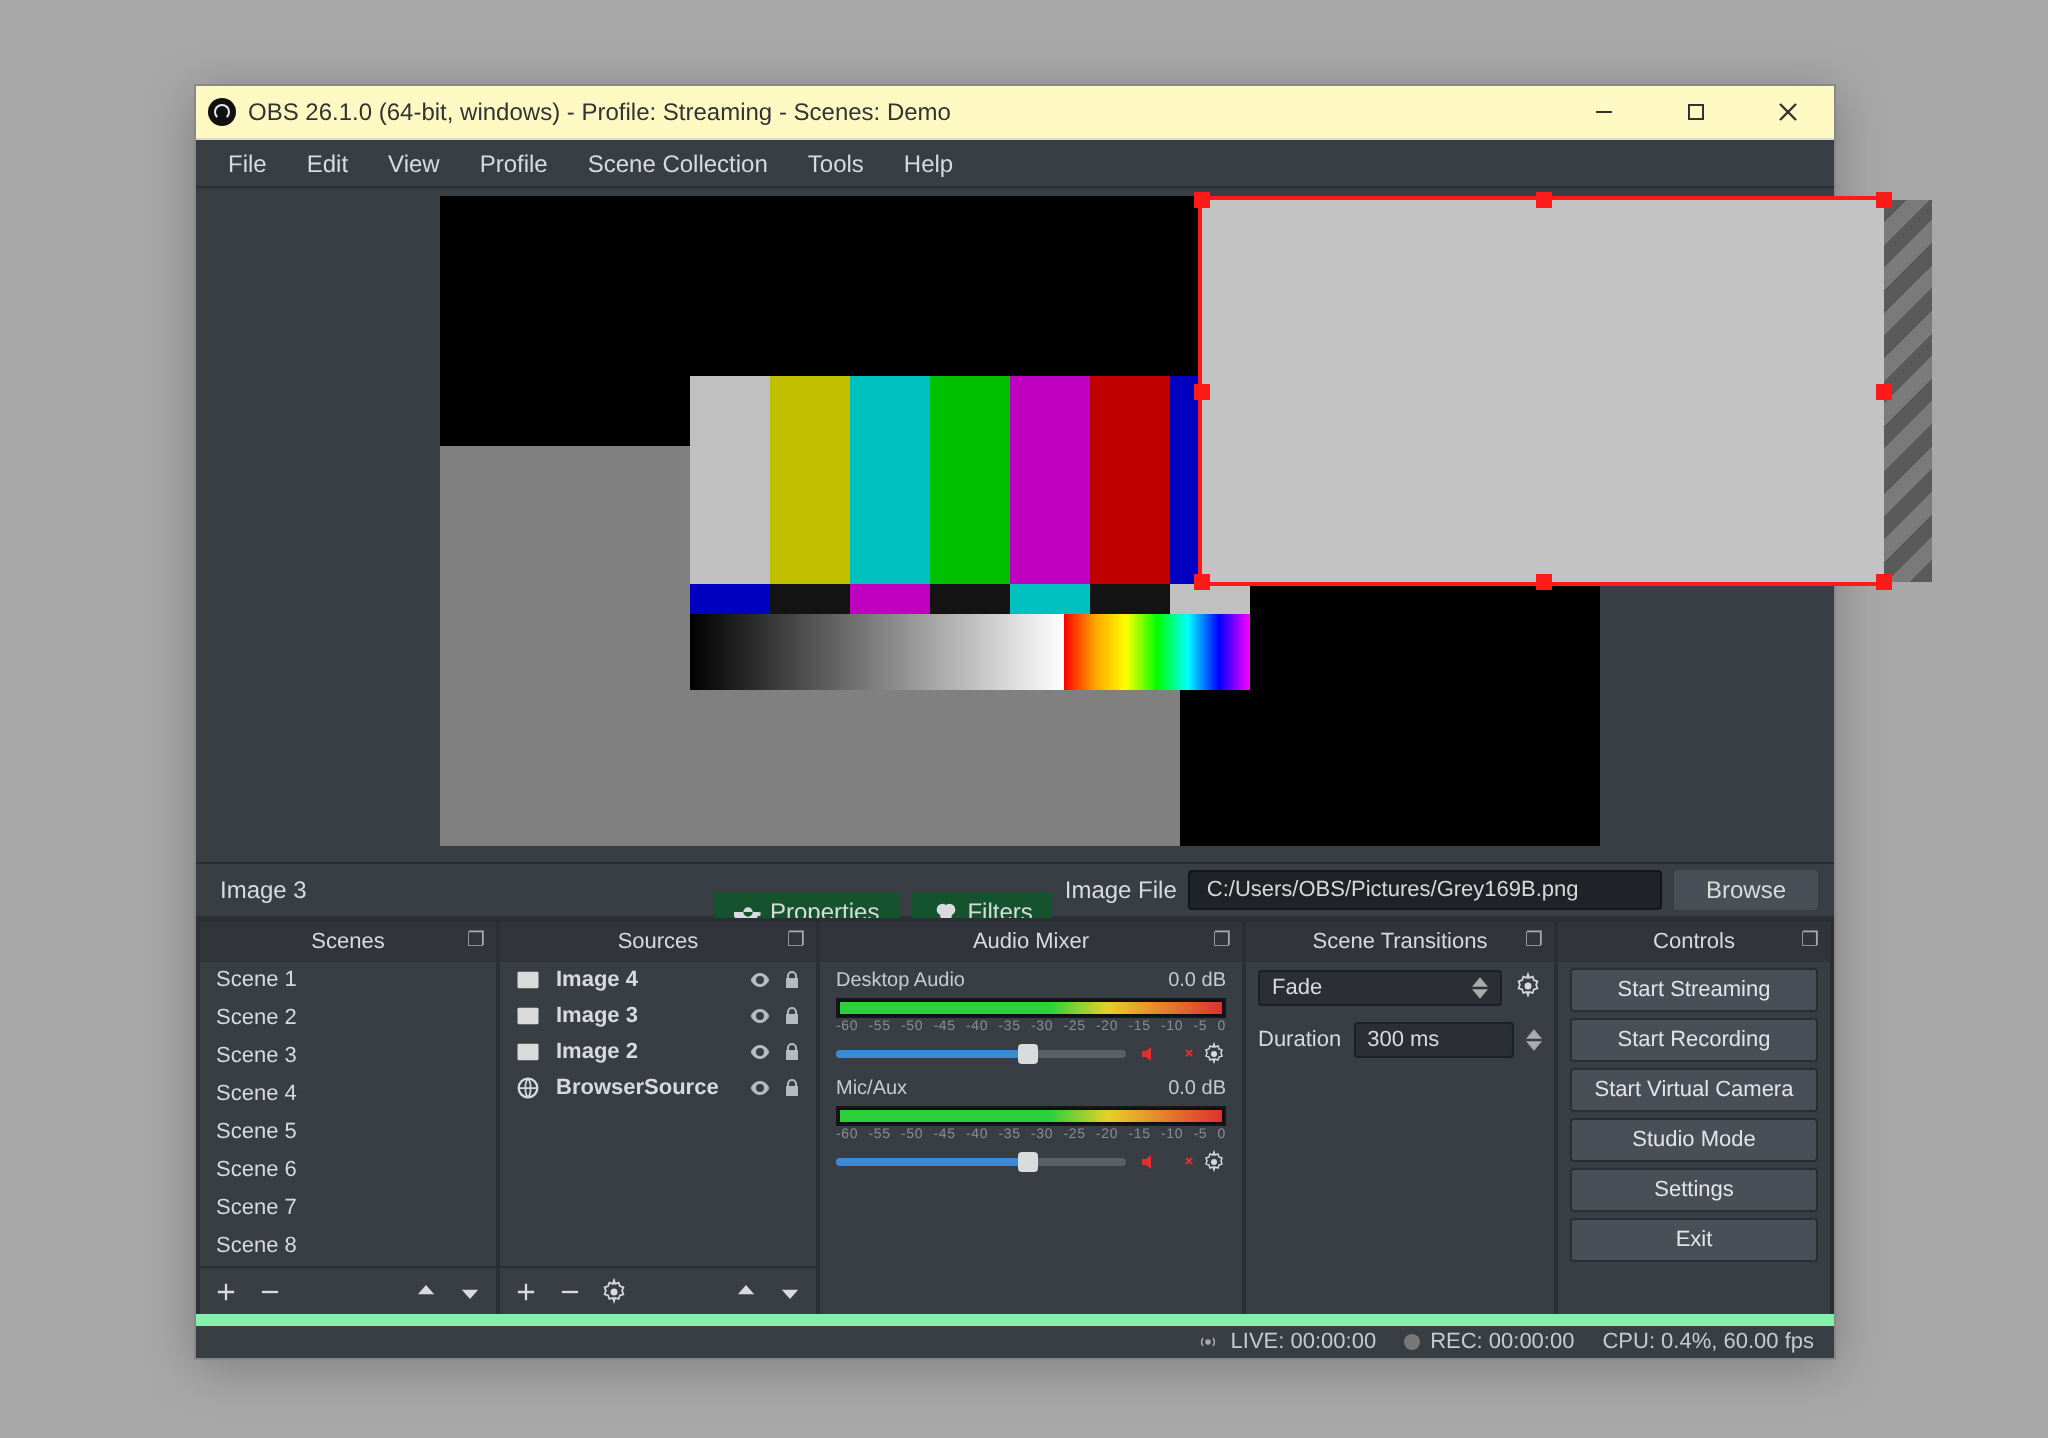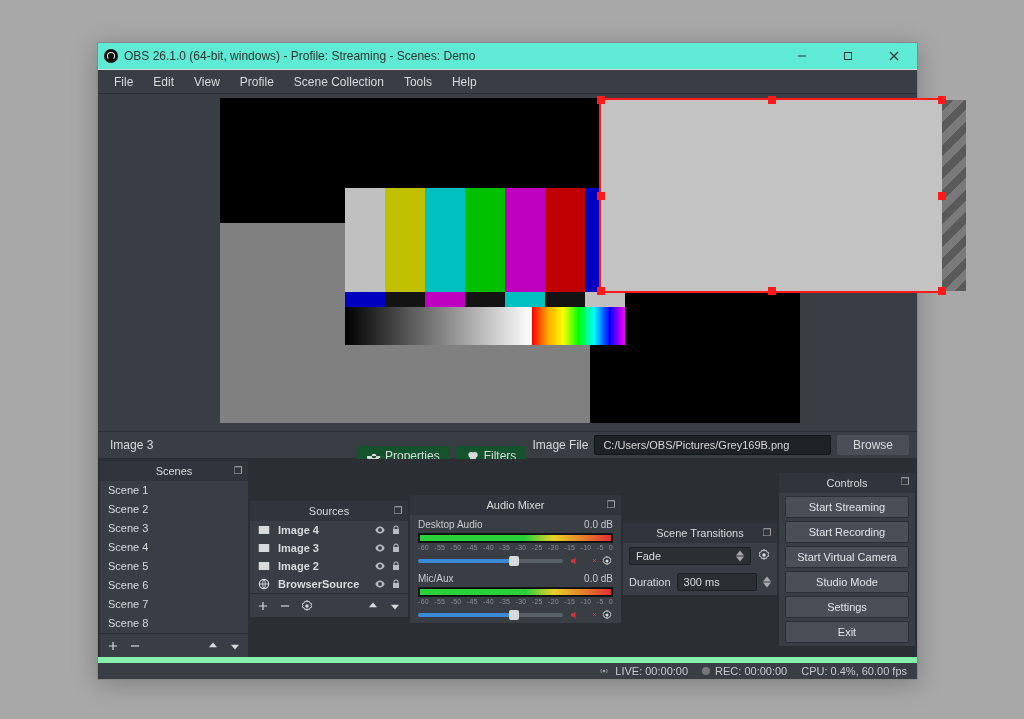--- a/index.html
+++ b/index.html
@@ -1,18 +1,18 @@
 <!DOCTYPE html>
 <html><head>
 <meta charset="utf-8">
 <style>
   * { box-sizing: border-box; margin: 0; padding: 0; font-family: -apple-system, "Segoe UI", Arial, sans-serif; }
   body { background: #a8a8a8; width: 1024px; height: 719px; overflow: hidden; position: relative; }
   .window { position: absolute; left: 97px; top: 42px; width: 821px; height: 638px; background: #f0f0f0; border: 1px solid #888; box-shadow: 0 4px 24px rgba(0,0,0,.25); display: flex; flex-direction: column; }
-  .titlebar { height: 27px; background: #5eead4; display: flex; align-items: center; padding-left: 6px; font-size: 12px; color: #333; border-bottom: 1px solid #d8d8d8; }
+  .titlebar { height: 27px; background: #fef9c3; display: flex; align-items: center; padding-left: 6px; font-size: 12px; color: #333; border-bottom: 1px solid #d8d8d8; }
   .titlebar .logo { width: 14px; height: 14px; border-radius: 50%; background: #111; margin-right: 6px; display: flex; align-items: center; justify-content: center; }
   .titlebar .logo::after { content:""; width:6px;height:6px;border:1.5px solid #e8e8e8;border-radius:50%; border-bottom-color:transparent; }
   .titlebar-spacer { flex: 1; }
   .winbtns { display: flex; }
   .winbtn { width: 46px; height: 27px; display: flex; align-items: center; justify-content: center; font-size: 12px; color: #333; cursor: default; }
   .app-body { flex: 1; background: #393e45; display: flex; flex-direction: column; color: #d8dadc; }
 
   .menubar { height: 24px; background: #393e45; display: flex; align-items: center; padding-left: 6px; gap: 0; font-size: 12px; border-bottom: 1px solid #2b2f34; }
   .menubar div { padding: 4px 10px; cursor: default; }
 
@@ -36,21 +36,21 @@
   .h-w{left:0;top:50%;} .h-e{left:100%;top:50%;}
   .h-sw{left:0;top:100%;} .h-s{left:50%;top:100%;} .h-se{left:100%;top:100%;}
 
   .contextbar { height: 28px; background: #393e45; display:flex; align-items:center; gap:6px; padding:0 8px; font-size:12px; border-top:1px solid #2b2f34; border-bottom:1px solid #2b2f34;}
   .contextbar .name{ flex:0 0 245px; padding-left:4px;}
   .cbtn { display:flex; align-items:flex-start; gap:4px; padding:3px 10px; background:#14532d; cursor:default;margin-top:22px;}
   .cbtn svg{width:14px;height:14px;fill:#d8dadc;}
   .filepath { flex:1; background:#1f2226; border:1px solid #14171a; border-radius:2px; padding:3px 8px; font-size:11px; color:#d8d8d8;}
   .browse { background:#4a4f57; padding:3px 16px; border-radius:2px; font-size:12px;}
 
-  .docks { flex:0 0 180px; display:flex; gap:2px; background:#2b2f34; padding:2px 2px 0 2px;align-items:center;}
+  .docks { flex:0 0 180px; display:flex; gap:2px; background:#2b2f34; padding:2px 2px 0 2px;}
   .dock { background:#393e45; display:flex; flex-direction:column; min-width:0;}
   .dock-header { height:20px; background:#31353b; display:flex; align-items:center; justify-content:center; font-size:11px; color:#d8dadc; position:relative;}
   .dock-pop { position:absolute; right:4px; top:3px; width:12px; height:12px; display:flex; align-items:center; justify-content:center; font-size:10px; color:#aaa;}
   .dock-body { flex:1; overflow:hidden; font-size:11px;}
   .dock-footer { height:24px; display:flex; align-items:center; gap:8px; padding:0 6px; border-top:1px solid #2b2f34;}
   .dock-footer svg{width:14px;height:14px;fill:#d8dadc;}
   .list-item { padding:2px 8px; line-height:15px; white-space:nowrap; overflow:hidden; text-overflow:ellipsis;}
   .src-row{ display:flex; align-items:center; gap:6px; padding:1px 6px; }
   .src-icon{width:16px;height:16px;display:flex;align-items:center;justify-content:center;}
   .src-icon svg{width:14px;height:14px;fill:#d8dadc;}

